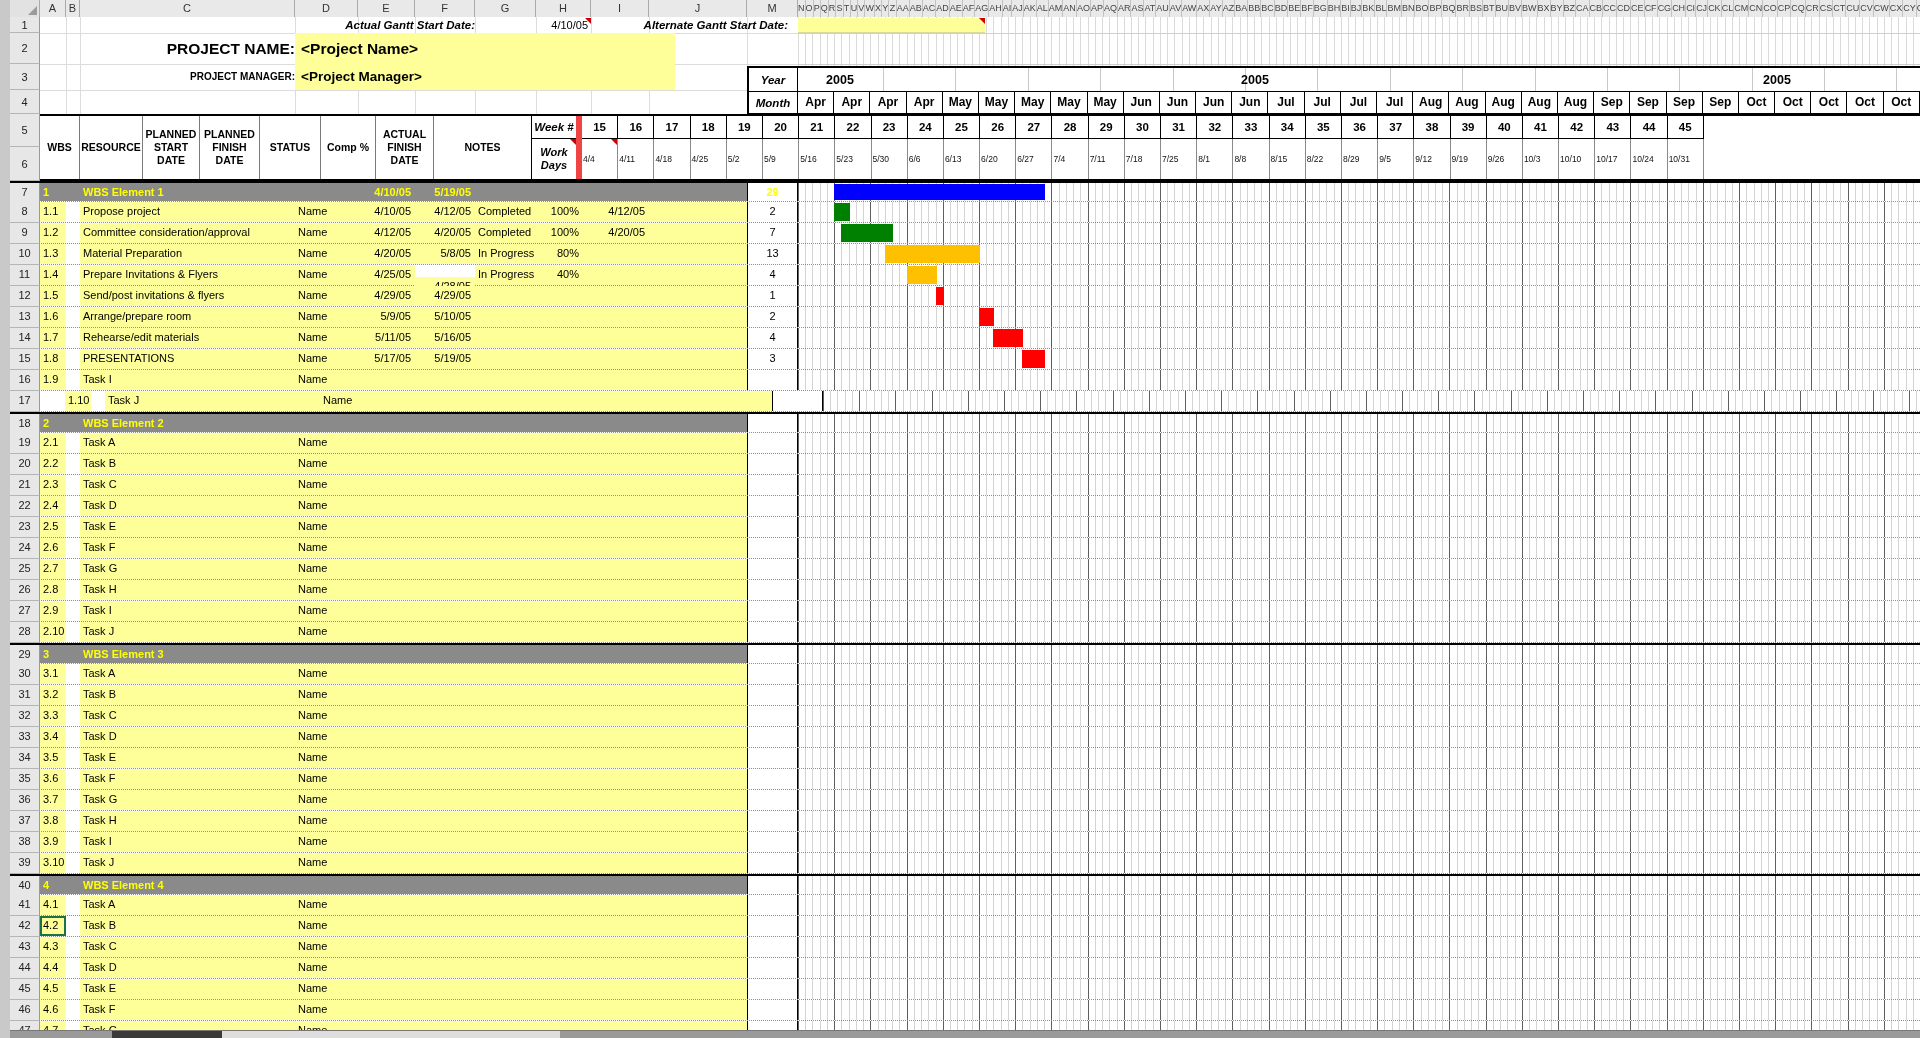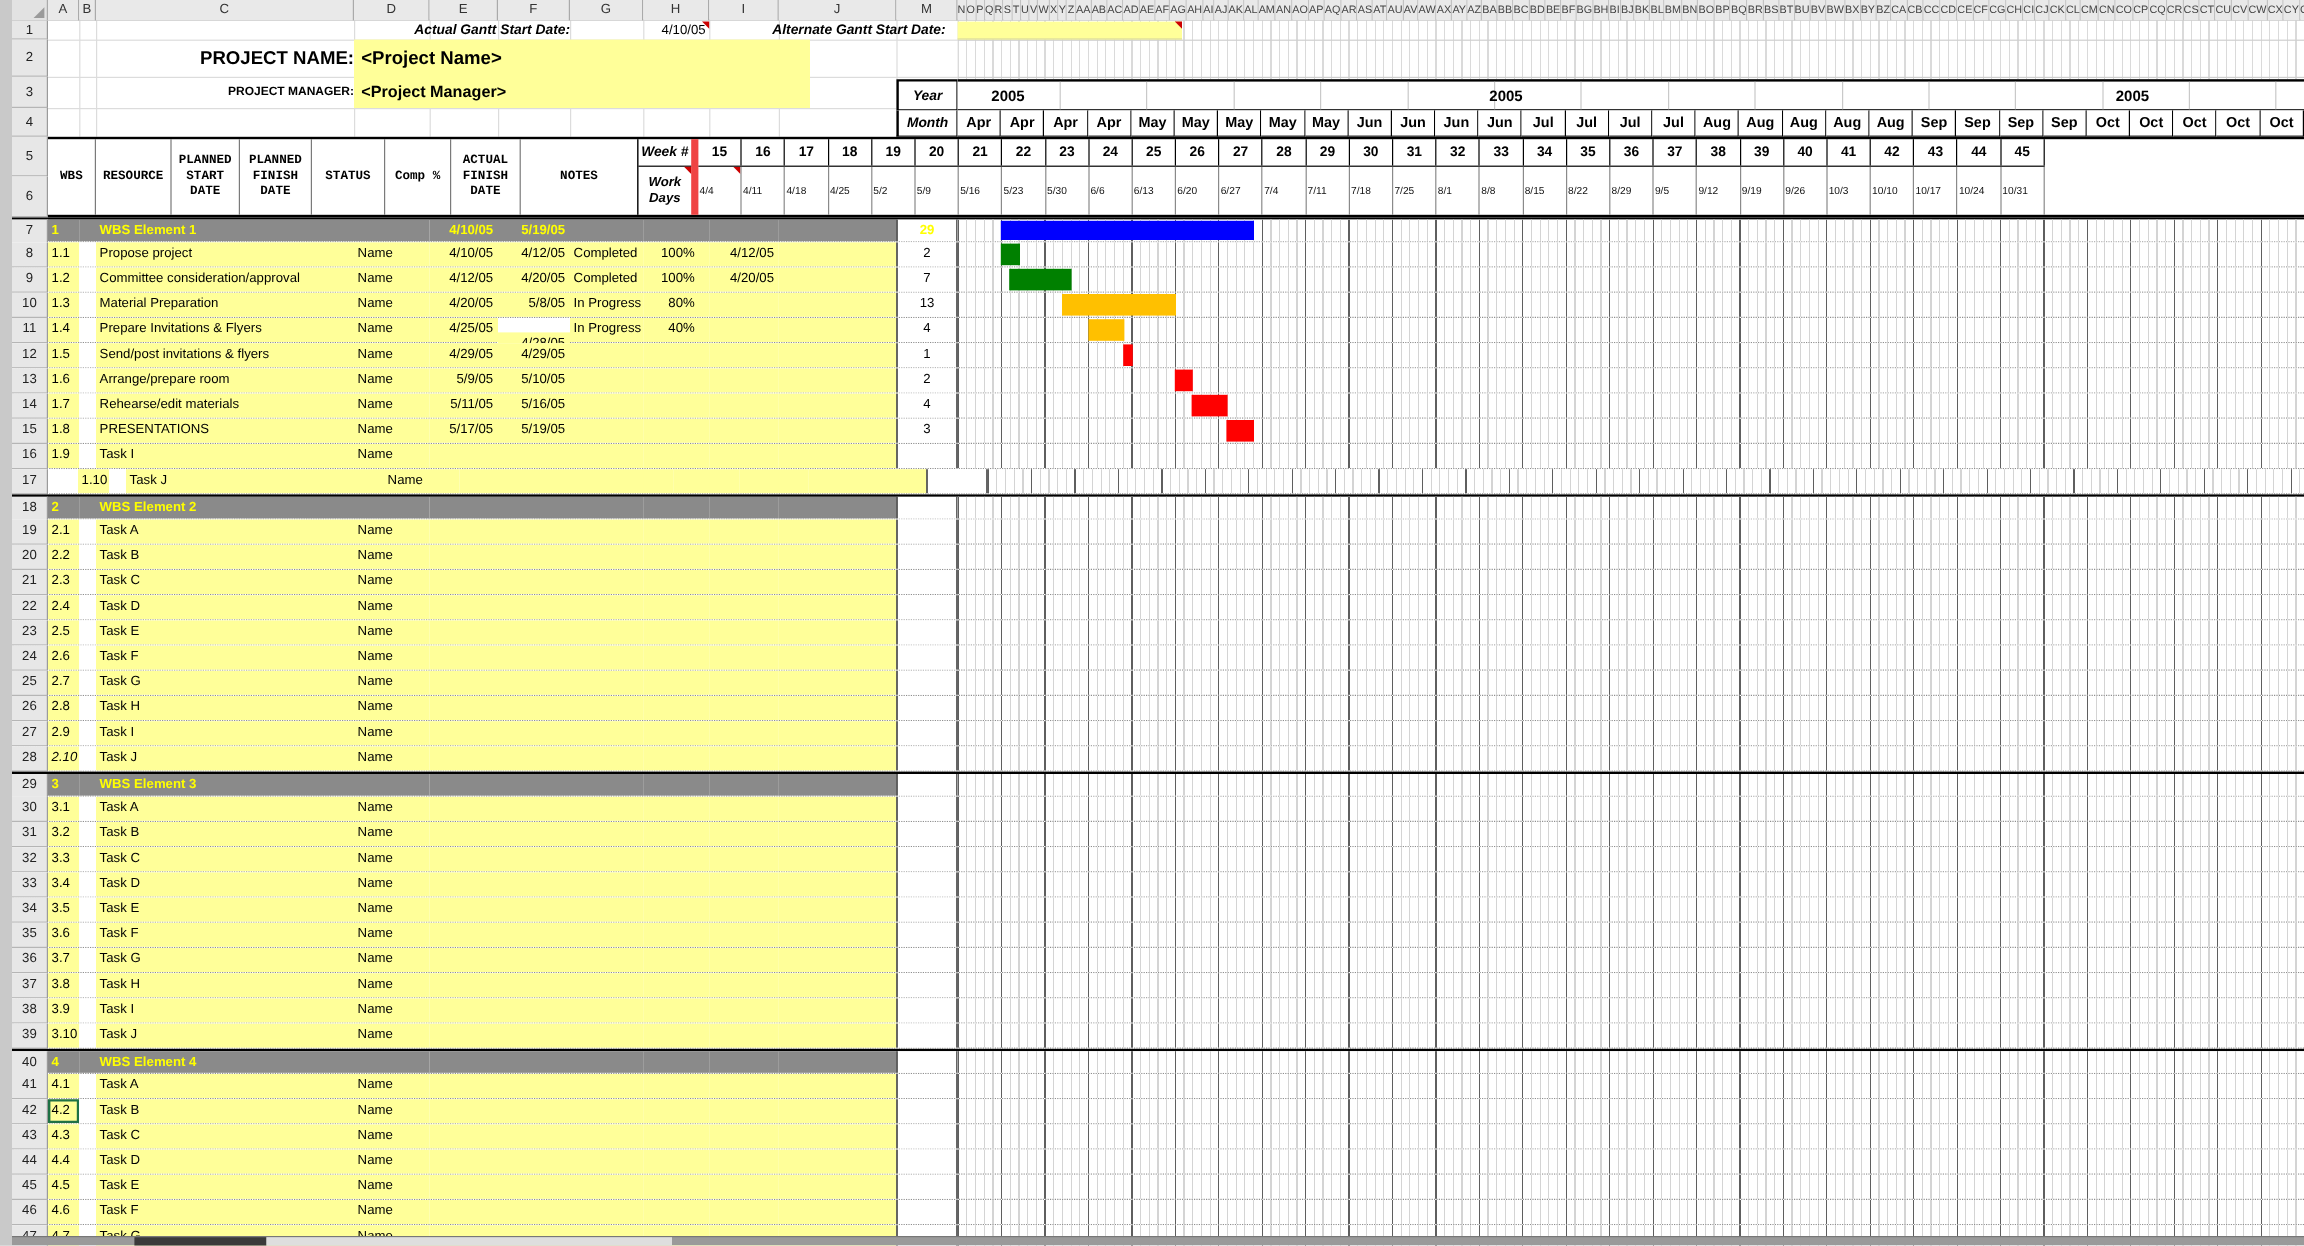--- a/index.html
+++ b/index.html
@@ -58,21 +58,21 @@
   #month-m-cell { position:absolute; left:707px; top:75px; width:51px; height:22px; background:#fff;
     border-left:2px solid #000; border-right:1px solid #000; border-bottom:1px solid #000;
     font-weight:bold; font-style:italic; font-size:11.5px; display:flex; align-items:center; justify-content:center; }
   #month-strip { position:absolute; left:758px; top:75px; width:1122px; height:22px; display:flex; }
   .month-cell { flex:0 0 36.1935px; border-right:1px solid #000; border-bottom:1px solid #000;
                 font-weight:bold; font-size:12px; text-align:center; line-height:21px; background:#fff; overflow:hidden; }
   
   #header-band { position:absolute; left:40px; top:114px; width:1880px; height:67px; display:flex;
                  border-top:2px solid #000; border-bottom:2px solid #000; background:#fff; z-index:2; }
   .hdr-cell { flex:0 0 auto; border-right:1px solid #7a7a7a; display:flex; align-items:center; justify-content:center;
-              text-align:center; font-weight:bold; font-size:10.5px; line-height:1.25; padding:1px;font-family:Liberation Mono, monospace; }
+              text-align:center; font-weight:bold; font-size:10.5px; line-height:1.25; padding:1px; }
   #m-stack { flex:0 0 51px; display:flex; flex-direction:column; border-left:1px solid #000; border-right:6px solid #ef4444; margin-left:-1px; }
   #m-week { flex:0 0 23px; border-bottom:1px solid #000; font-weight:bold; font-style:italic; font-size:11.5px;
             display:flex; align-items:center; justify-content:center; position:relative; }
   #m-workdays { flex:1; font-weight:bold; font-style:italic; font-size:11px; line-height:1.15;
                 display:flex; align-items:center; justify-content:center; text-align:center; position:relative; }
   #chart-hdr { flex:0 0 1122px; display:flex; flex-direction:column; }
   #weeknum-row { flex:0 0 23px; display:flex; border-bottom:1px solid #000; }
   .weeknum-cell { flex:0 0 36.1935px; border-right:1px solid #000; font-weight:bold; font-size:11.5px;
                   text-align:center; line-height:22px; overflow:hidden; }
   #weekdate-row { flex:1; display:flex; }
@@ -703,21 +703,21 @@
       <div class="c yellow ar" style="flex-basis: 60px;"></div>
       <div class="c yellow al" style="flex-basis: 61px;"></div>
       <div class="c yellow ar" style="flex-basis: 55px; padding-right: 12px;"></div>
       <div class="c yellow ar" style="flex-basis: 58px;"></div>
       <div class="c yellow" style="flex-basis: 98px;"></div>
       <div class="c ac m-col" style="flex-basis: 51px;"></div>
       <div class="chart"></div>
     </div>
     <div class="row" style="top: 622px;">
       <div class="c num" style="flex-basis: 30px;">28</div>
-      <div class="c yellow al" style="flex-basis: 26px; font-style: italic;">2.10</div>
+      <div class="c yellow al" style="flex-basis: 26px;">2.10</div>
       <div class="c white-b" style="flex-basis: 14px;"></div>
       <div class="c yellow al" style="flex-basis: 215px;">Task J</div>
       <div class="c yellow al" style="flex-basis: 63px;">Name</div>
       <div class="c yellow ar" style="flex-basis: 57px;"></div>
       <div class="c yellow ar" style="flex-basis: 60px;"></div>
       <div class="c yellow al" style="flex-basis: 61px;"></div>
       <div class="c yellow ar" style="flex-basis: 55px; padding-right: 12px;"></div>
       <div class="c yellow ar" style="flex-basis: 58px;"></div>
       <div class="c yellow" style="flex-basis: 98px;"></div>
       <div class="c ac m-col" style="flex-basis: 51px;"></div>

